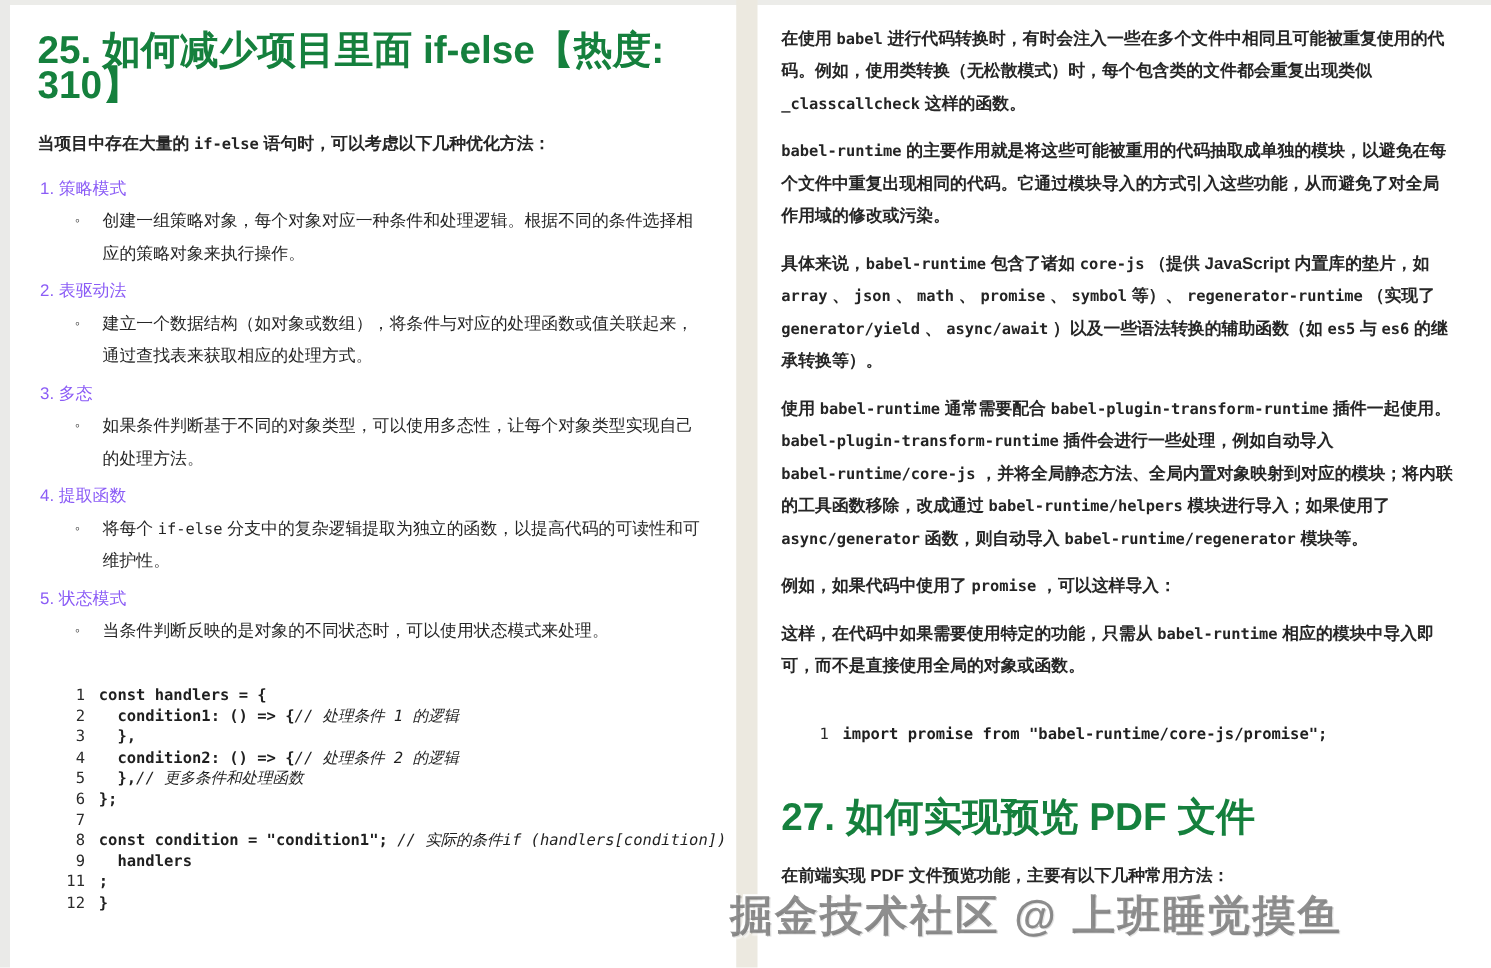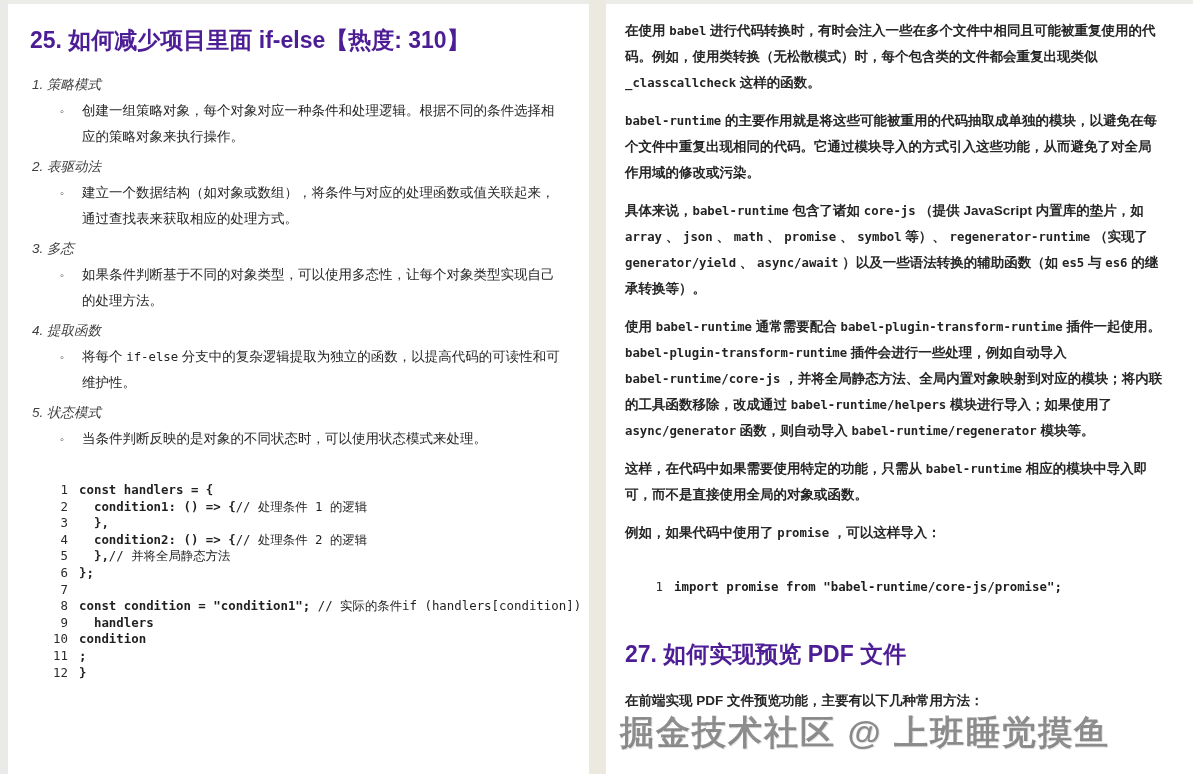--- a/index.html
+++ b/index.html
@@ -7,62 +7,63 @@
     width:1193px;height:774px;overflow:hidden;position:relative;
     background:#ffffff;color:#242424;
     font-family:"Liberation Sans","DejaVu Sans",sans-serif;
   }
   .edge-top{position:absolute;left:0;top:0;width:1193px;height:4px;background:#ecece9;z-index:2;}
   .edge-left{position:absolute;left:0;top:0;width:8px;height:774px;background:#eaeae8;z-index:2;}
   .page-gutter{position:absolute;left:589px;top:0;width:17px;height:774px;background:#ece9e0;z-index:2;}
   .col{position:absolute;top:0;}
   .col-left{left:30px;width:530px;}
   .col-right{left:625px;width:538px;padding-top:4px;}
-  h2{font-size:23px;line-height:28px;font-weight:700;color:#4c1d95;margin:26px 0 20px 0;letter-spacing:0;}
+  h2{font-size:31px;line-height:28px;font-weight:700;color:#15803d;margin:26px 0 20px 0;letter-spacing:0;}
   .col-right h2{margin-top:24px;}
   p.body{font-size:13.5px;line-height:26px;margin:0 0 12px 0;color:#262626;font-weight:bold;}
   .col-right p.body:first-child{margin-top:14px;}
   
   .ic{font-family:"DejaVu Sans Mono","Liberation Mono",monospace;font-size:12.3px;color:#242424;white-space:pre;}
   
   ol.qlist{list-style:none;margin:2px 0 10px 0;padding:0;counter-reset:q;}
   ol.qlist > li{margin:0;padding:0;}
-  .li-title{display:block;font-size:13.5px;line-height:21px;margin:0 0 3px 2px;color:#404040;font-style:italic;}
+  .li-title{display:block;font-size:13.5px;line-height:21px;margin:0 0 3px 2px;color:#8b5cf6;}
   .li-title::before{counter-increment:q;content:counter(q) ". ";}
   .sub{display:flex;margin:2px 0 6px 30px;}
   .marker{flex:none;width:22px;font-size:11px;line-height:26px;color:#3a3a3a;}
   .desc{flex:1;font-size:13.5px;line-height:26px;color:#262626;}
   
   .codeblock{margin:8px 0 14px 0;padding:20px 0 20px 0;
     font-family:"DejaVu Sans Mono","Liberation Mono",monospace;font-size:12.4px;color:#1f1f1f;}
   .cl{display:flex;line-height:16.6px;}
   .codeblock.tall .cl{line-height:18px;}
   .ln{flex:none;width:38px;text-align:right;margin-right:11px;color:#2b2b2b;}
   .lc{white-space:pre;flex:1;min-width:0;}
   .cn{font-weight:700;text-align:right;}
   .cb{font-weight:700;margin-top:31px;}
-  .ci{}
+  .ci{font-style:italic;}
   
   .watermark{
-    position:absolute;left:620px;top:710px;width:560px;z-index:9;
+    position:absolute;left:584px;top:710px;width:560px;z-index:9;
     font-size:34px;font-weight:700;letter-spacing:2px;white-space:nowrap;
     color:rgba(118,118,118,0.82);
     text-shadow:-2px -2px 0 rgba(255,255,255,0.95), 2px 2px 1px rgba(255,255,255,0.55), 1px 1px 0 rgba(95,95,95,0.35);
   }
 </style>
 </head>
 <body>
 
 <div class="canvas">
   <div class="edge-top"></div>
   <div class="edge-left"></div>
   <div class="page-gutter"></div>
 
   <div class="col col-left">
     <h2>25. 如何减少项目里面 if-else【热度: 310】</h2>
+    <p class="body"><span class="tx">当项目中存在大量的 </span><span class="ic">if-else</span><span class="tx"> 语句时，可以考虑以下几种优化方法：</span></p>
     <ol class="qlist">
         <li>
           <span class="li-title">策略模式</span>
           <div class="sub">
             <span class="marker">◦</span>
             <div class="desc"><span class="tx">创建一组策略对象，每个对象对应一种条件和处理逻辑。根据不同的条件选择相应的策略对象来执行操作。</span></div>
           </div>
         </li>
         <li>
           <span class="li-title">表驱动法</span>
@@ -105,61 +106,57 @@
         <div class="cl">
           <span class="ln">3</span>
           <span class="lc"><span class="cn">  },</span></span>
         </div>
         <div class="cl">
           <span class="ln">4</span>
           <span class="lc"><span class="cn">  condition2: () =&gt; {</span><span class="ci">// 处理条件 2 的逻辑</span></span>
         </div>
         <div class="cl">
           <span class="ln">5</span>
-          <span class="lc"><span class="cn">  },</span><span class="ci">// 并将全局静态方法</span></span>
+          <span class="lc"><span class="cn">  },</span><span class="ci">// 更多条件和处理函数</span></span>
         </div>
         <div class="cl">
           <span class="ln">6</span>
           <span class="lc"><span class="cn">};</span></span>
         </div>
         <div class="cl">
           <span class="ln">7</span>
           <span class="lc"><span class="cn"></span></span>
         </div>
         <div class="cl">
           <span class="ln">8</span>
           <span class="lc"><span class="cb">const</span><span class="cn"> condition = "condition1"; </span><span class="ci">// 实际的条件if (handlers[condition]) {</span></span>
         </div>
         <div class="cl">
           <span class="ln">9</span>
           <span class="lc"><span class="cn">  handlers</span></span>
         </div>
         <div class="cl">
-          <span class="ln">10</span>
-          <span class="lc"><span class="cn">condition</span></span>
-        </div>
-        <div class="cl">
           <span class="ln">11</span>
           <span class="lc"><span class="cn">;</span></span>
         </div>
         <div class="cl">
           <span class="ln">12</span>
           <span class="lc"><span class="cn">}</span></span>
         </div>
       </div>
 
   </div>
 
   <div class="col col-right">
     <p class="body"><span class="tx">在使用 </span><span class="ic">babel</span><span class="tx"> 进行代码转换时，有时会注入一些在多个文件中相同且可能被重复使用的代码。例如，使用类转换（无松散模式）时，每个包含类的文件都会重复出现类似 </span><span class="ic">_classcallcheck</span><span class="tx"> 这样的函数。</span></p>
     <p class="body"><span class="ic">babel-runtime</span><span class="tx"> 的主要作用就是将这些可能被重用的代码抽取成单独的模块，以避免在每个文件中重复出现相同的代码。它通过模块导入的方式引入这些功能，从而避免了对全局作用域的修改或污染。</span></p>
     <p class="body"><span class="tx">具体来说，</span><span class="ic">babel-runtime</span><span class="tx"> 包含了诸如 </span><span class="ic">core-js</span><span class="tx"> （提供 JavaScript 内置库的垫片，如 </span><span class="ic">array</span><span class="tx"> 、 </span><span class="ic">json</span><span class="tx"> 、 </span><span class="ic">math</span><span class="tx"> 、 </span><span class="ic">promise</span><span class="tx"> 、 </span><span class="ic">symbol</span><span class="tx"> 等）、 </span><span class="ic">regenerator-runtime</span><span class="tx"> （实现了 </span><span class="ic">generator/yield</span><span class="tx"> 、 </span><span class="ic">async/await</span><span class="tx"> ）以及一些语法转换的辅助函数（如 </span><span class="ic">es5</span><span class="tx"> 与 </span><span class="ic">es6</span><span class="tx"> 的继承转换等）。</span></p>
     <p class="body"><span class="tx">使用 </span><span class="ic">babel-runtime</span><span class="tx"> 通常需要配合 </span><span class="ic">babel-plugin-transform-runtime</span><span class="tx"> 插件一起使用。</span><span class="ic">babel-plugin-transform-runtime</span><span class="tx"> 插件会进行一些处理，例如自动导入 </span><span class="ic">babel-runtime/core-js</span><span class="tx"> ，并将全局静态方法、全局内置对象映射到对应的模块；将内联的工具函数移除，改成通过 </span><span class="ic">babel-runtime/helpers</span><span class="tx"> 模块进行导入；如果使用了 </span><span class="ic">async/generator</span><span class="tx"> 函数，则自动导入 </span><span class="ic">babel-runtime/regenerator</span><span class="tx"> 模块等。</span></p>
+    <p class="body"><span class="tx">例如，如果代码中使用了 </span><span class="ic">promise</span><span class="tx"> ，可以这样导入：</span></p>
     <p class="body"><span class="tx">这样，在代码中如果需要使用特定的功能，只需从 </span><span class="ic">babel-runtime</span><span class="tx"> 相应的模块中导入即可，而不是直接使用全局的对象或函数。</span></p>
-    <p class="body"><span class="tx">例如，如果代码中使用了 </span><span class="ic">promise</span><span class="tx"> ，可以这样导入：</span></p>
     <div class="codeblock tall">
         <div class="cl">
           <span class="ln">1</span>
           <span class="lc"><span class="cb">import</span><span class="cn"> promise </span><span class="cb">from</span><span class="cn"> "babel-runtime/core-js/promise";</span></span>
         </div>
       </div>
     <h2>27. 如何实现预览 PDF 文件</h2>
     <p class="body"><span class="tx">在前端实现 PDF 文件预览功能，主要有以下几种常用方法：</span></p>
 
   </div>

